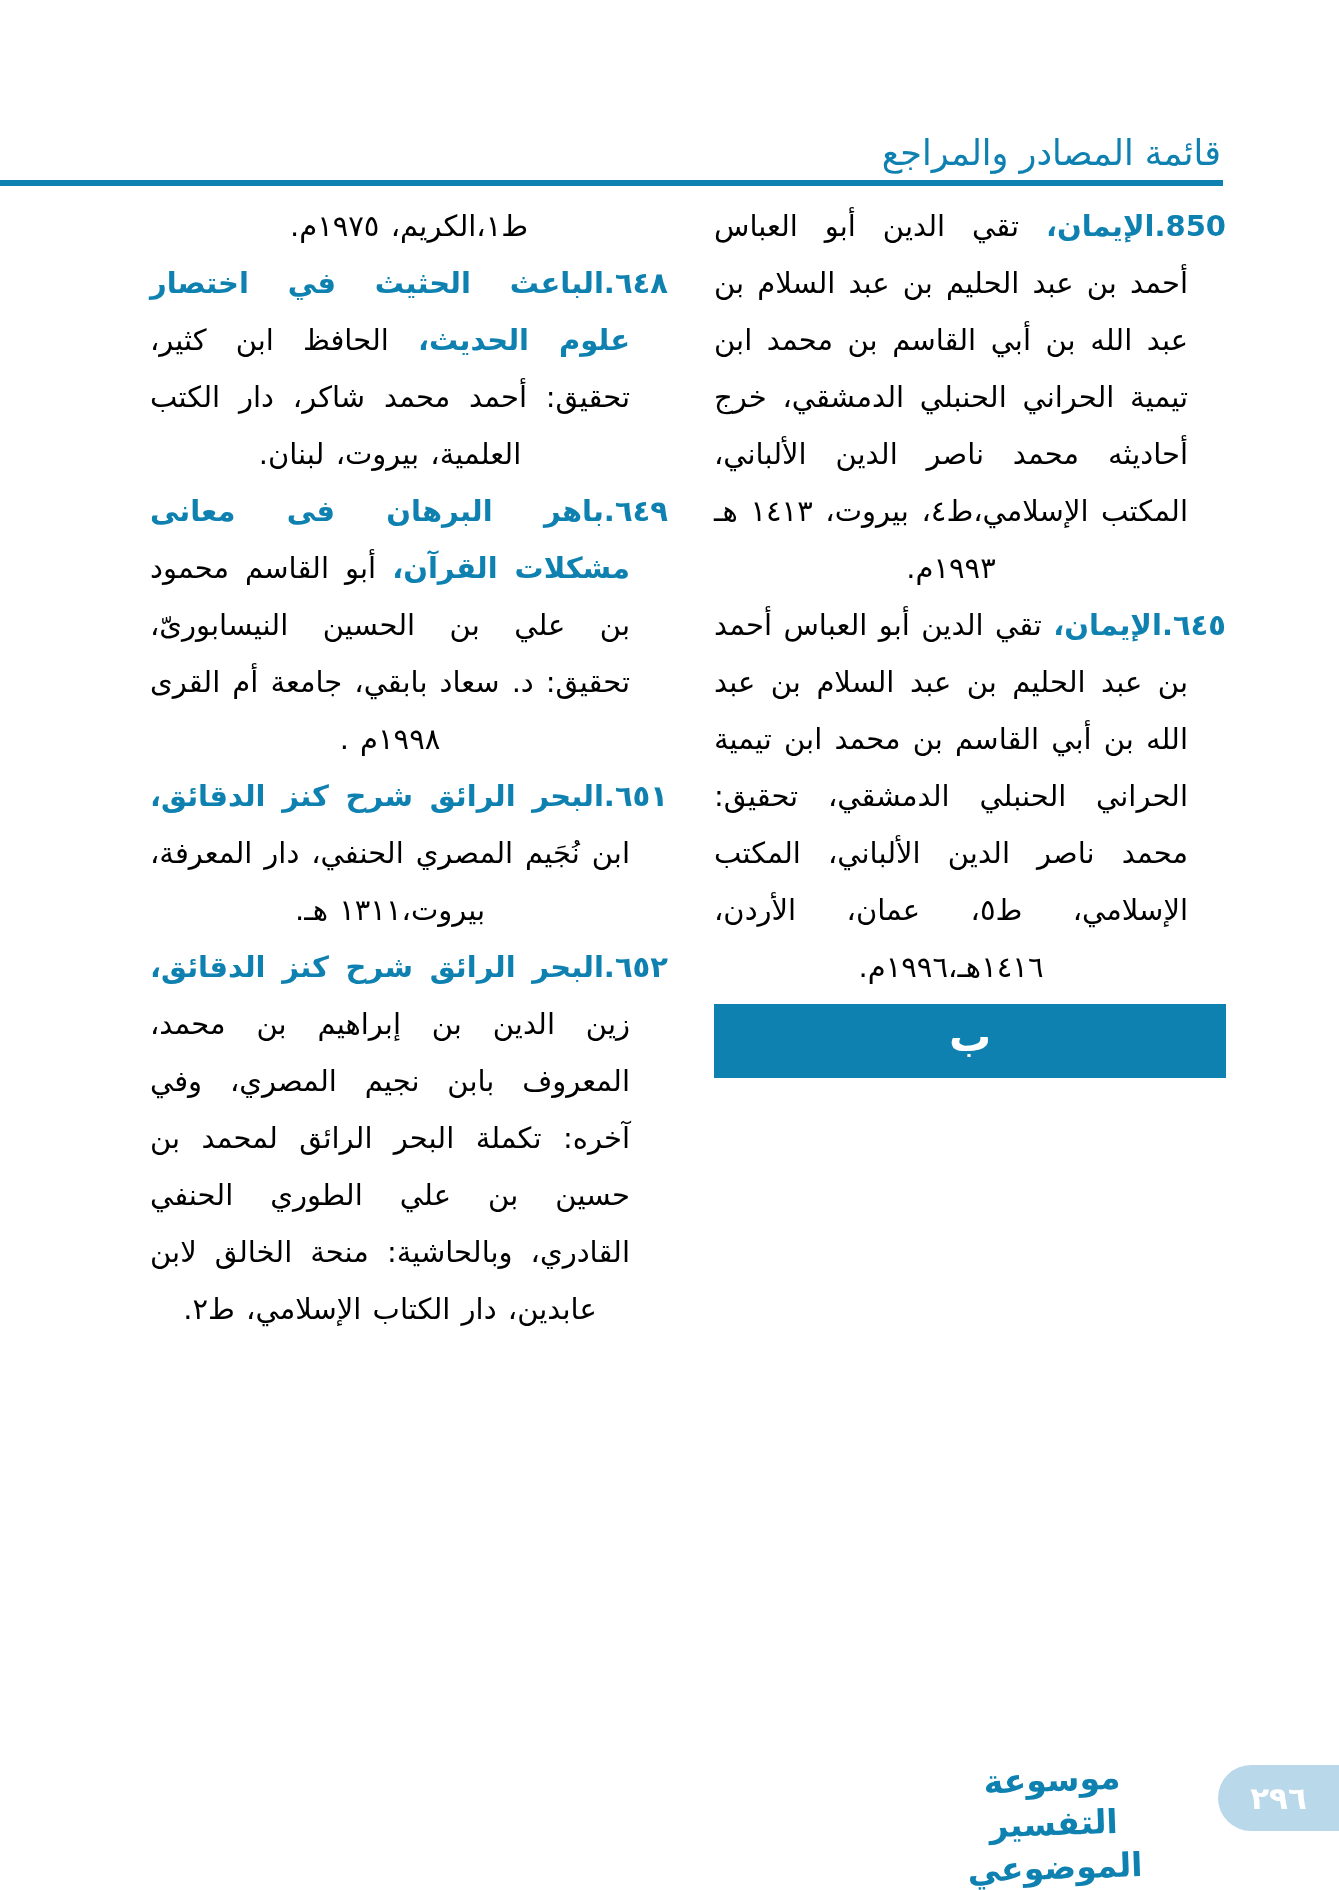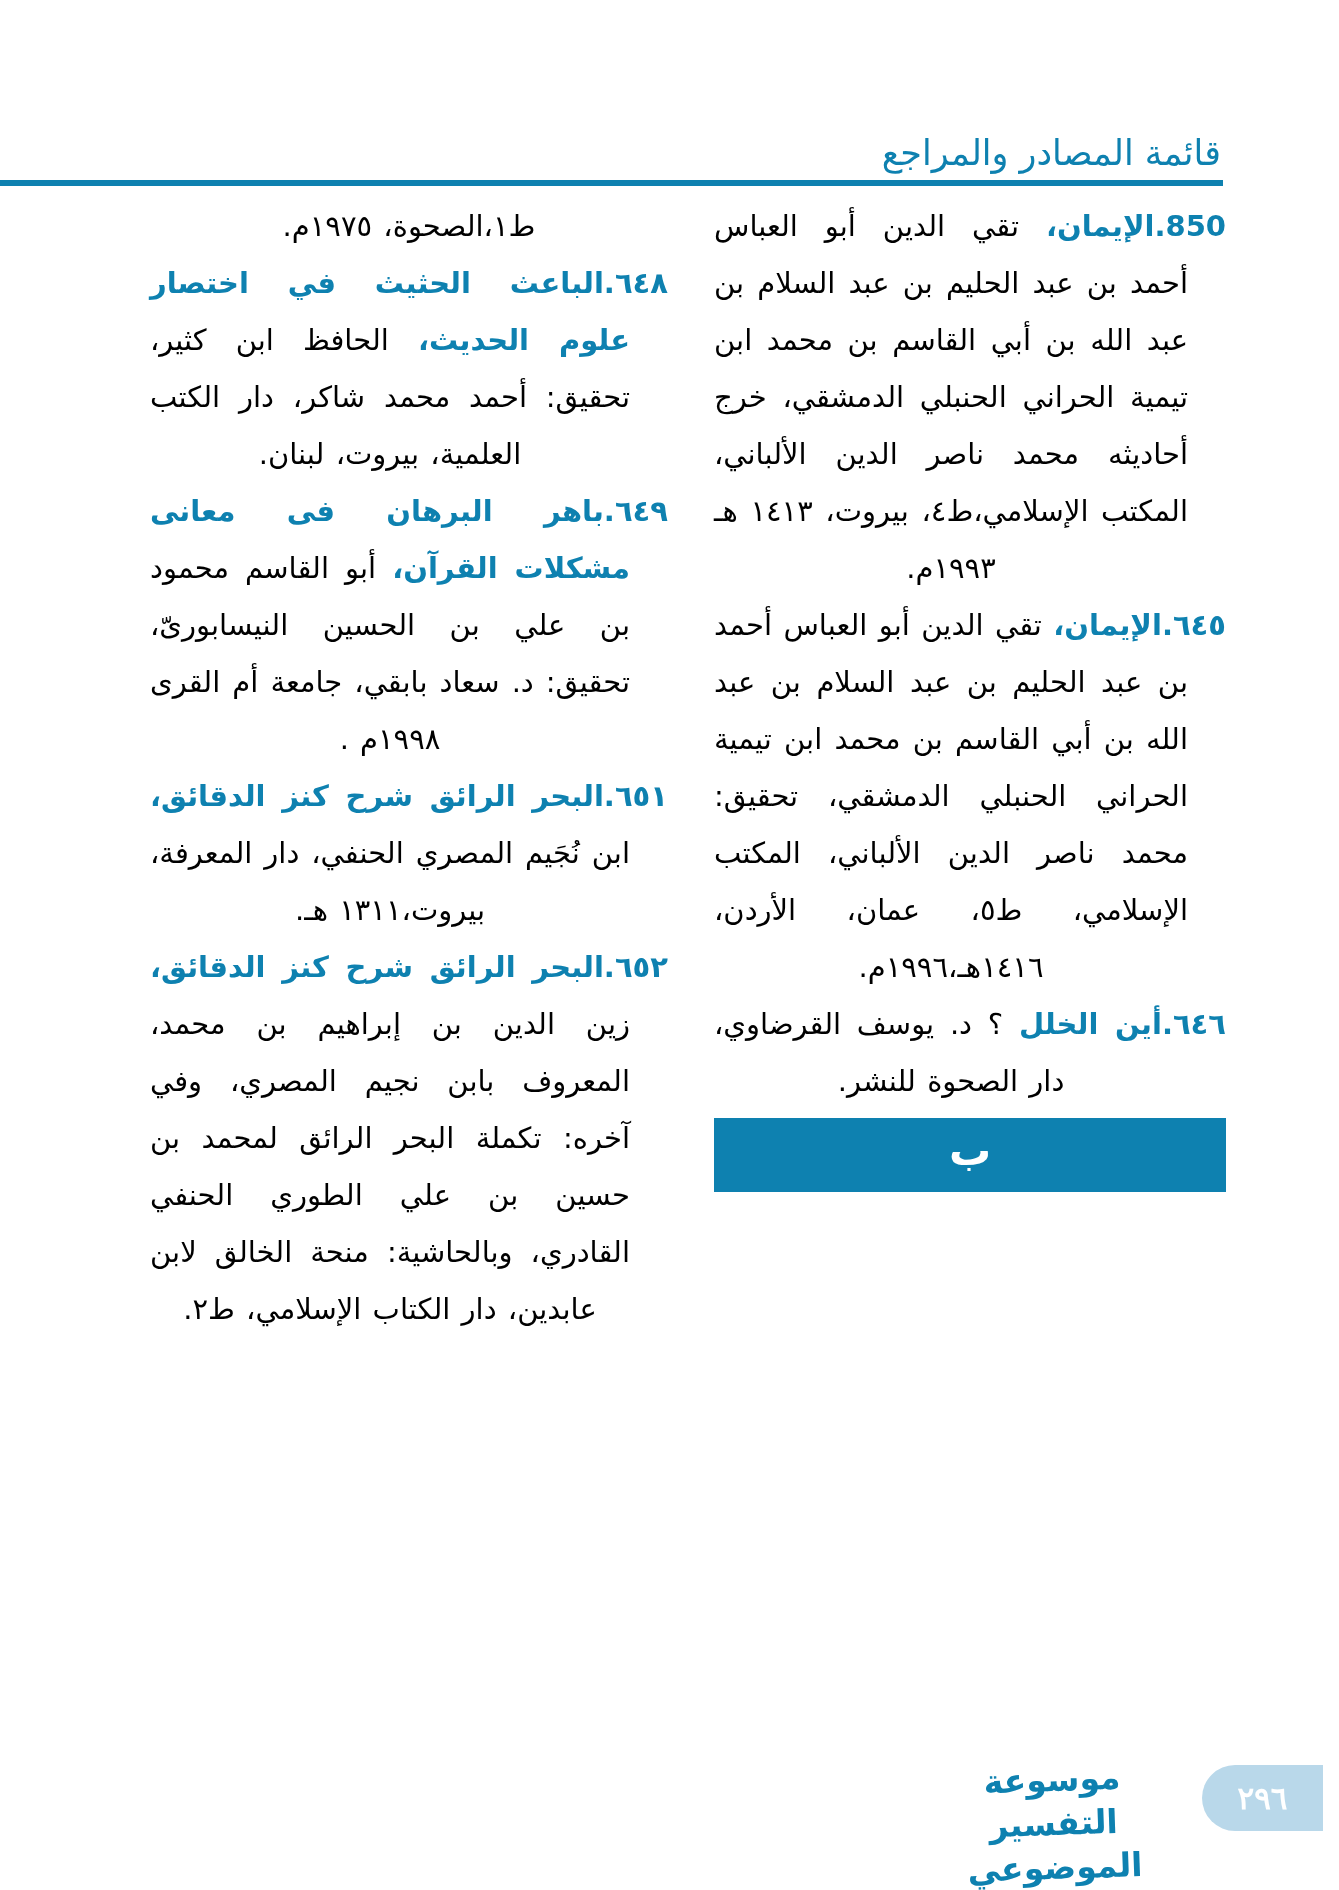--- a/index.html
+++ b/index.html
@@ -49,24 +49,24 @@
     padding-bottom:8px;
   }
   .publisher-logo{
     position:absolute;top:1758px;right:159px;width:252px;
     text-align:center;color:var(--accent,#0e81b0);
     transform:rotate(-2deg);
   }
   .logo-main{font-size:33px;font-weight:bold;line-height:44px;letter-spacing:-2px;}
   .logo-sub{font-size:20px;line-height:26px;letter-spacing:-1px;}
   .page-pill{
-    position:absolute;top:1765px;right:16px;width:121px;height:66px;
+    position:absolute;top:1765px;right:0;width:121px;height:66px;
     background:var(--pill,#b9d8ea);
     border-radius:0 33px 33px 0; 
-    display:flex;align-items:center;justify-content:center;font-family:Liberation Serif, serif;
+    display:flex;align-items:center;justify-content:center;
   }
   
   .page-pill{border-radius:33px 0 0 33px;}
   .page-pill .page-number{color:#ffffff;font-size:31px;font-weight:bold;}
 </style>
 </head>
 <body>
 
 <div class="page">
 
@@ -77,33 +77,30 @@
 
 
     <p class="entry">
       <span class="num">850.</span><span class="title">الإيمان،</span> <span class="body">تقي الدين أبو العباس أحمد بن عبد الحليم بن عبد السلام بن عبد الله بن أبي القاسم بن محمد ابن تيمية الحراني الحنبلي الدمشقي، خرج أحاديثه محمد ناصر الدين الألباني، المكتب الإسلامي،ط٤، بيروت، ١٤١٣ هـ ١٩٩٣م.</span>
     </p>
 
     <p class="entry">
       <span class="num">٦٤٥.</span><span class="title">الإيمان،</span> <span class="body">تقي الدين أبو العباس أحمد بن عبد الحليم بن عبد السلام بن عبد الله بن أبي القاسم بن محمد ابن تيمية الحراني الحنبلي الدمشقي، تحقيق: محمد ناصر الدين الألباني، المكتب الإسلامي، ط٥، عمان، الأردن، ١٤١٦هـ،١٩٩٦م.</span>
     </p>
 
-    <p class="entry">
-      <span class="num">٦٤٦.</span><span class="title">أين الخلل</span> <span class="body">؟ د. يوسف القرضاوي، دار الصحوة للنشر.</span>
-    </p>
 
     <div class="section-bar">
       <span class="section-letter">ب</span>
     </div>
 
   </div>
 
   <div class="col col-left">
 
-    <p class="entry">ط١،الصحوة، ١٩٧٥م.</p>
+    <p class="entry">ط١،الكريم، ١٩٧٥م.</p>
 
     <p class="entry">
       <span class="num">٦٤٨.</span><span class="title">الباعث الحثيث في اختصار علوم الحديث،</span> <span class="body">الحافظ ابن كثير، تحقيق: أحمد محمد شاكر، دار الكتب العلمية، بيروت، لبنان.</span>
     </p>
 
     <p class="entry">
       <span class="num">٦٤٩.</span><span class="title">باهر البرهان فى معانى مشكلات القرآن،</span> <span class="body">أبو القاسم محمود بن علي بن الحسين النيسابورىّ، تحقيق: د. سعاد بابقي، جامعة أم القرى ١٩٩٨م .</span>
     </p>
 
 

